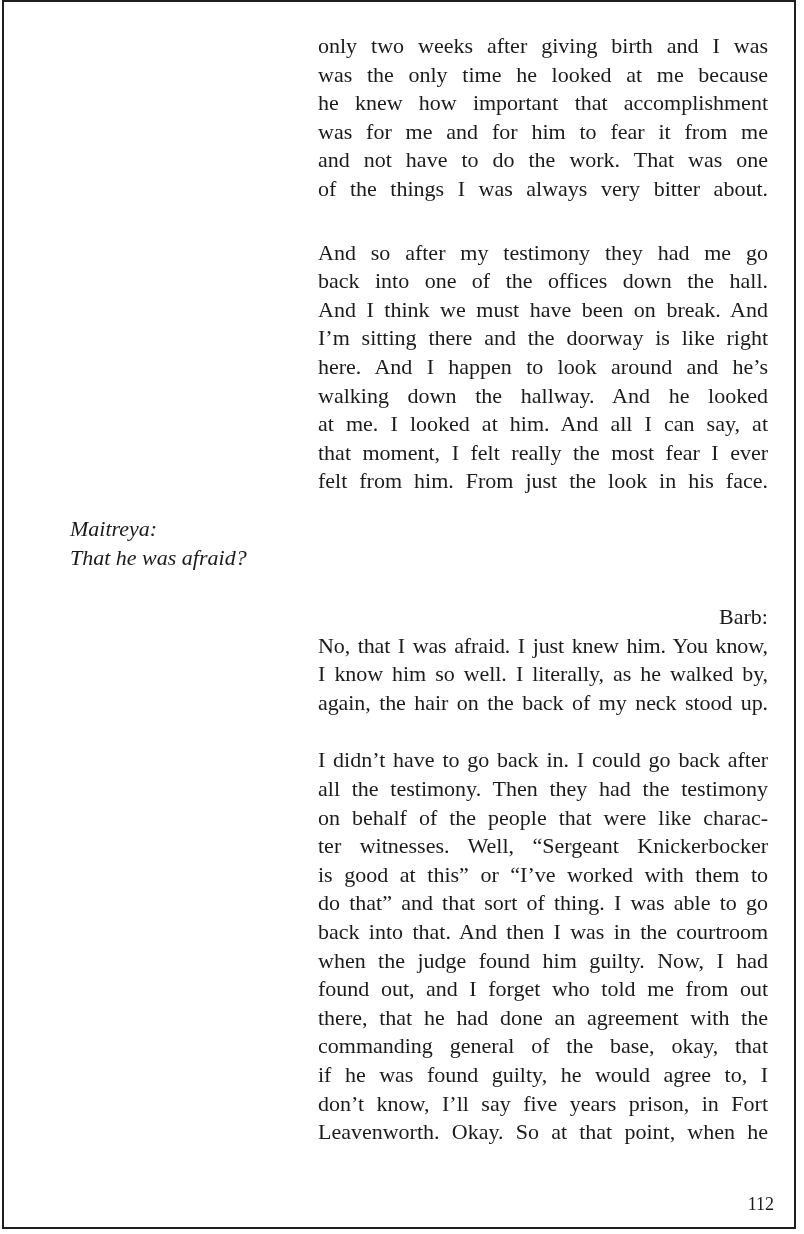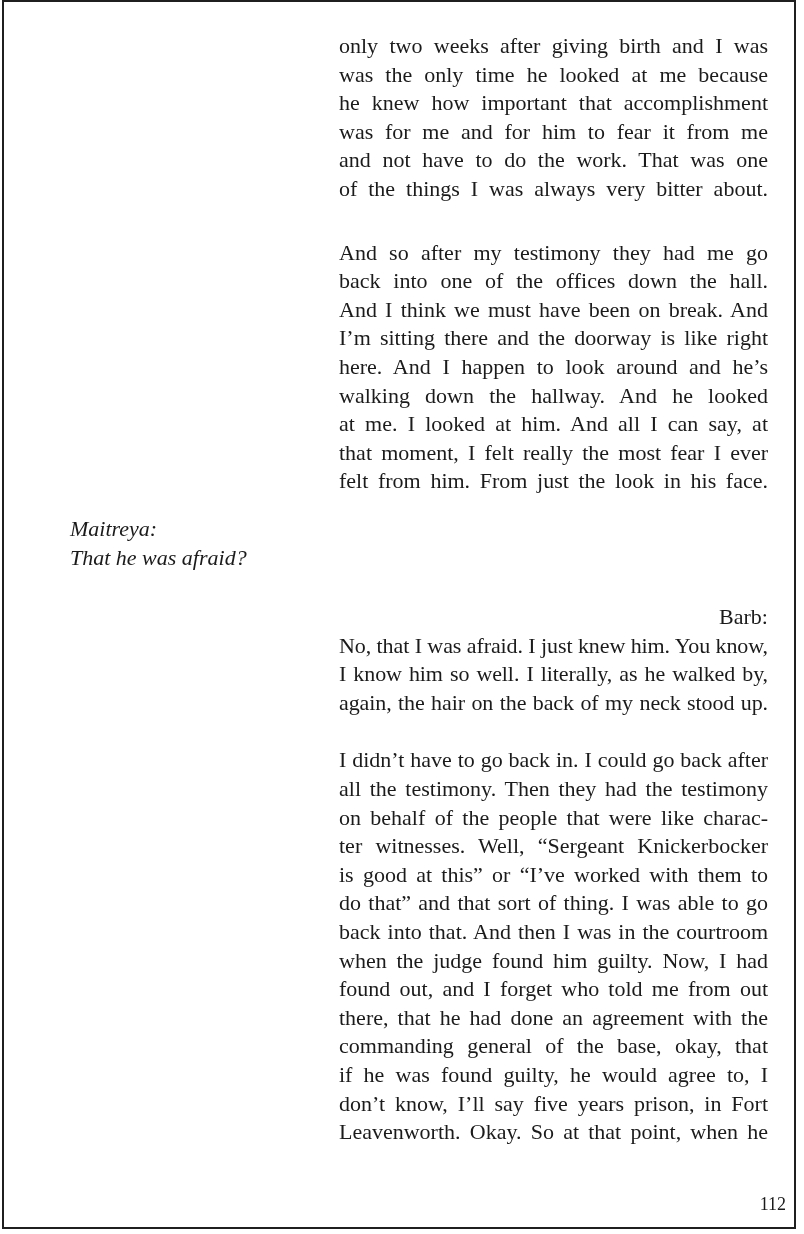--- a/index.html
+++ b/index.html
@@ -51,30 +51,29 @@
   .block { margin-top: 19px; }
   .block:first-child { margin-top: 0; }
   .block.after-label { margin-top: 0; }
   .block.answer.gap-lg { margin-top: 35px; }
   .block.speaker-label { margin-top: 31px; }
   .block.answer.gap-sm { margin-top: 29px; }
 
   .line.just {
     text-align: justify;
     text-align-last: justify;
-    margin-left: 21px;
   }
   .spacing-wide .line { word-spacing: -0.5px; }
   .spacing-medium .line { word-spacing: -2px; }
   .spacing-tight .line { word-spacing: -3px; letter-spacing: -0.1px; }
 
   .page-number {
     position: absolute;
     top: 1193px;
-    right: 8px;
+    right: 20px;
     font-size: 18px;
     line-height: 18px;
     color: #1b1b1b;
     font-family: "Liberation Serif", "DejaVu Serif", serif;
   }
 </style>
 </head>
 <body>
 
 <div class="page">

